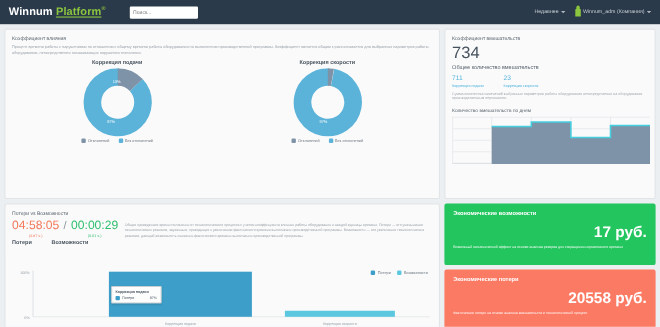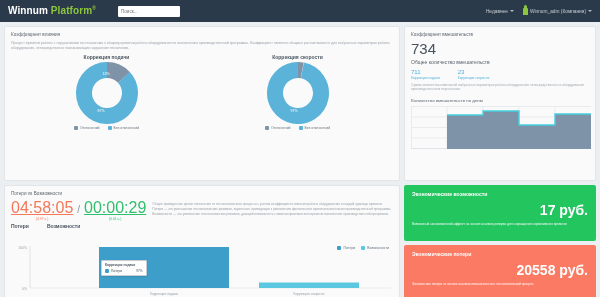--- a/index.html
+++ b/index.html
@@ -14,21 +14,21 @@
   
   .navbar {
     height: 22px;
     background: #2b3a4a;
     display: flex;
     align-items: center;
     padding: 0 8px;
     position: relative;
   }
   .brand { font-size: 10px; font-weight: bold; color: #ffffff; letter-spacing: .1px; white-space: nowrap; }
-  .brand .plat { color: #8cc63e; }
+  .brand .plat { color: #8cc63e; text-decoration: underline; }
   .brand .reg { font-size: 5px; vertical-align: super; color: #8cc63e; }
   .nav-search {
     margin-left: 22px;
     width: 62px; height: 11px;
     background: #ffffff;
     border: none; border-radius: 1px;
     font-size: 4.6px; color: #9aa3ab;
     padding: 0 3px;
     font-family: "Liberation Sans", sans-serif;
   }
@@ -91,21 +91,21 @@
   .kpi-split { display: flex; gap: 18px; margin-top: 4px; }
   .kpi-num   { font-size: 6px; color: #4fb3dd; }
   .kpi-cap   { font-size: 3.4px; color: #4fb3dd; margin-top: 1px; }
 
   
   .step-title { font-size: 4.4px; color: #5a6570; margin-bottom: 3px; }
 
   
   .loss-head { display: flex; gap: 6px; }
   .loss-nums { display: flex; align-items: baseline; gap: 4px; }
-  .big-time  { font-size: 16px; line-height: 1.05; text-decoration: underline; }
+  .big-time  { font-size: 11px; line-height: 1.05; }
   .t-loss { color: #f4785a; }
   .t-opp  { color: #2fbf6e; }
   .slash  { font-size: 10px; color: #8c959d; }
   .hrs { font-size: 3.4px; text-align: center; margin-top: 0px; }
   .hrs.l { color: #f4785a; }
   .hrs.o { color: #2fbf6e; }
   .lbls { display: flex; gap: 18px; margin-top: 2px; }
   .lbl  { font-size: 5px; color: #4a5560; font-weight: bold; }
   .loss-desc { font-size: 3.2px; color: #9aa3ab; line-height: 1.55; flex: 1; padding-top: 2px; }
 

